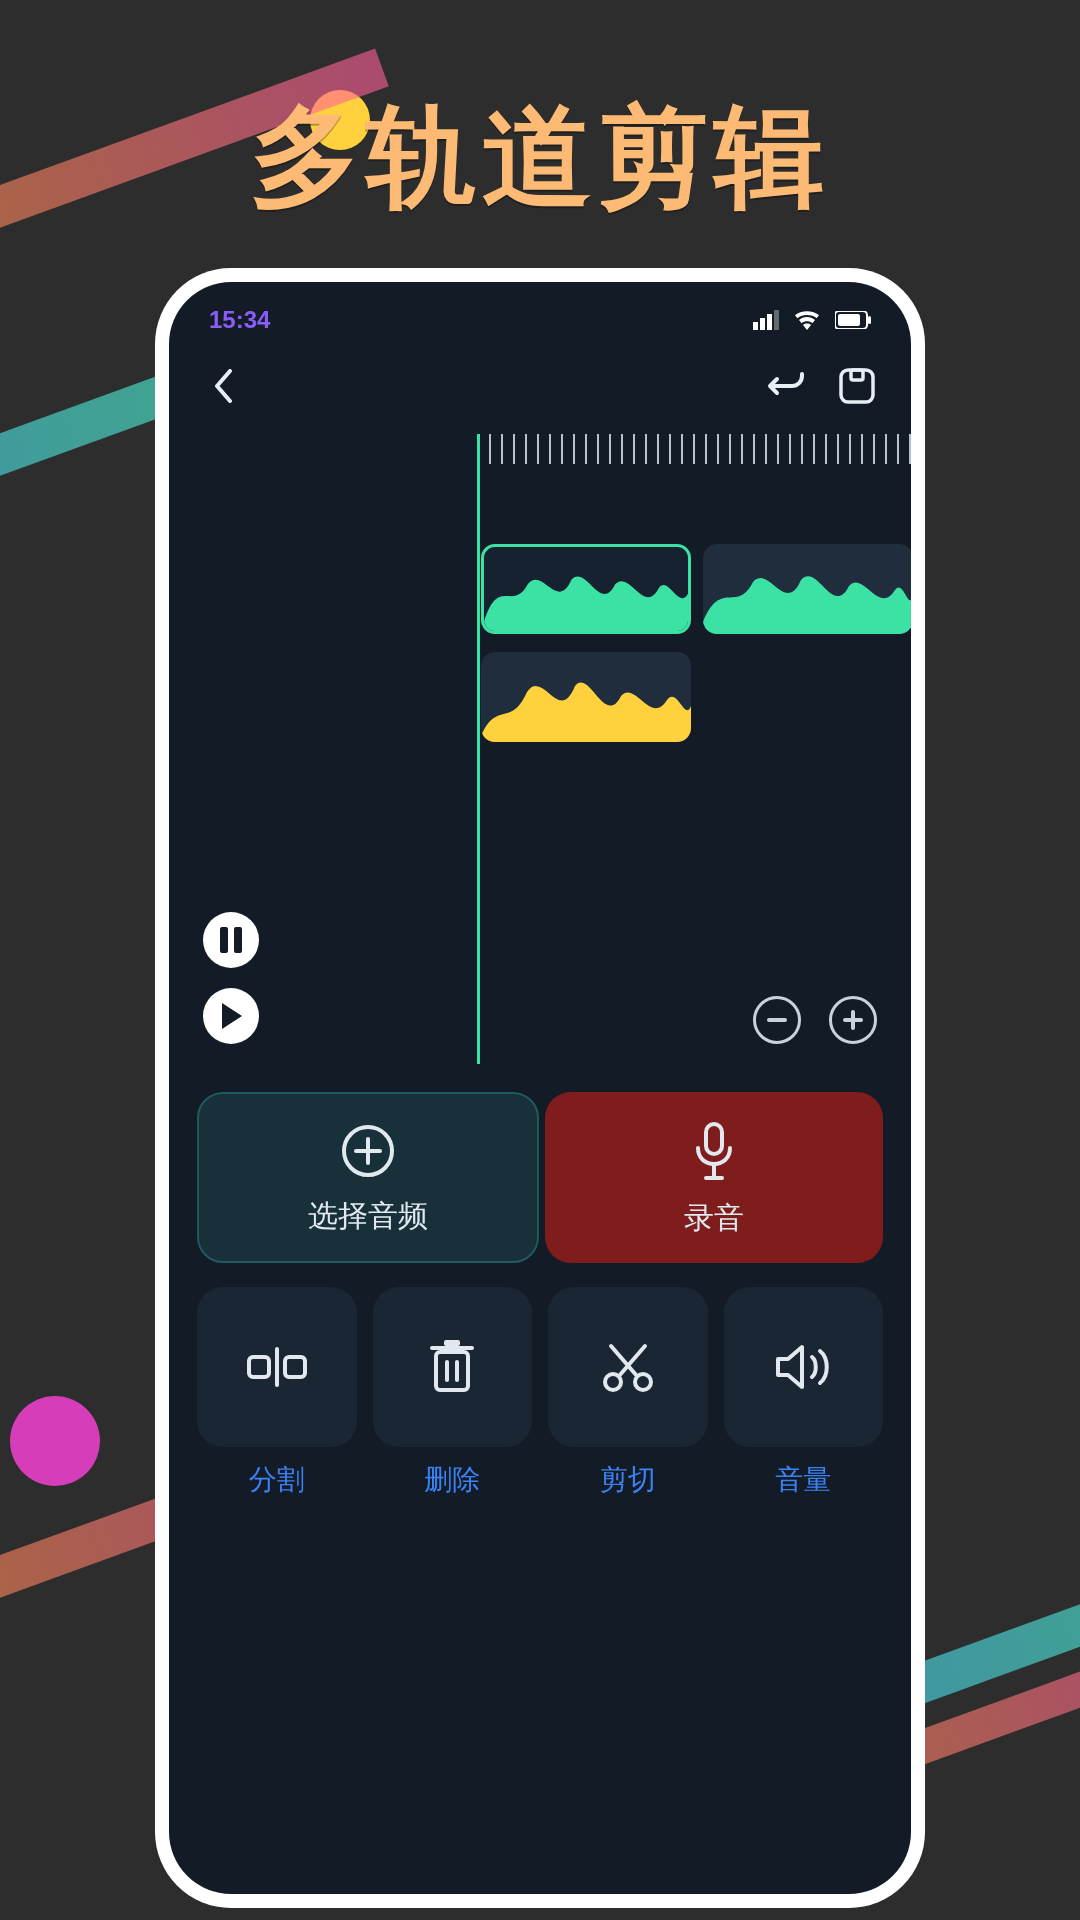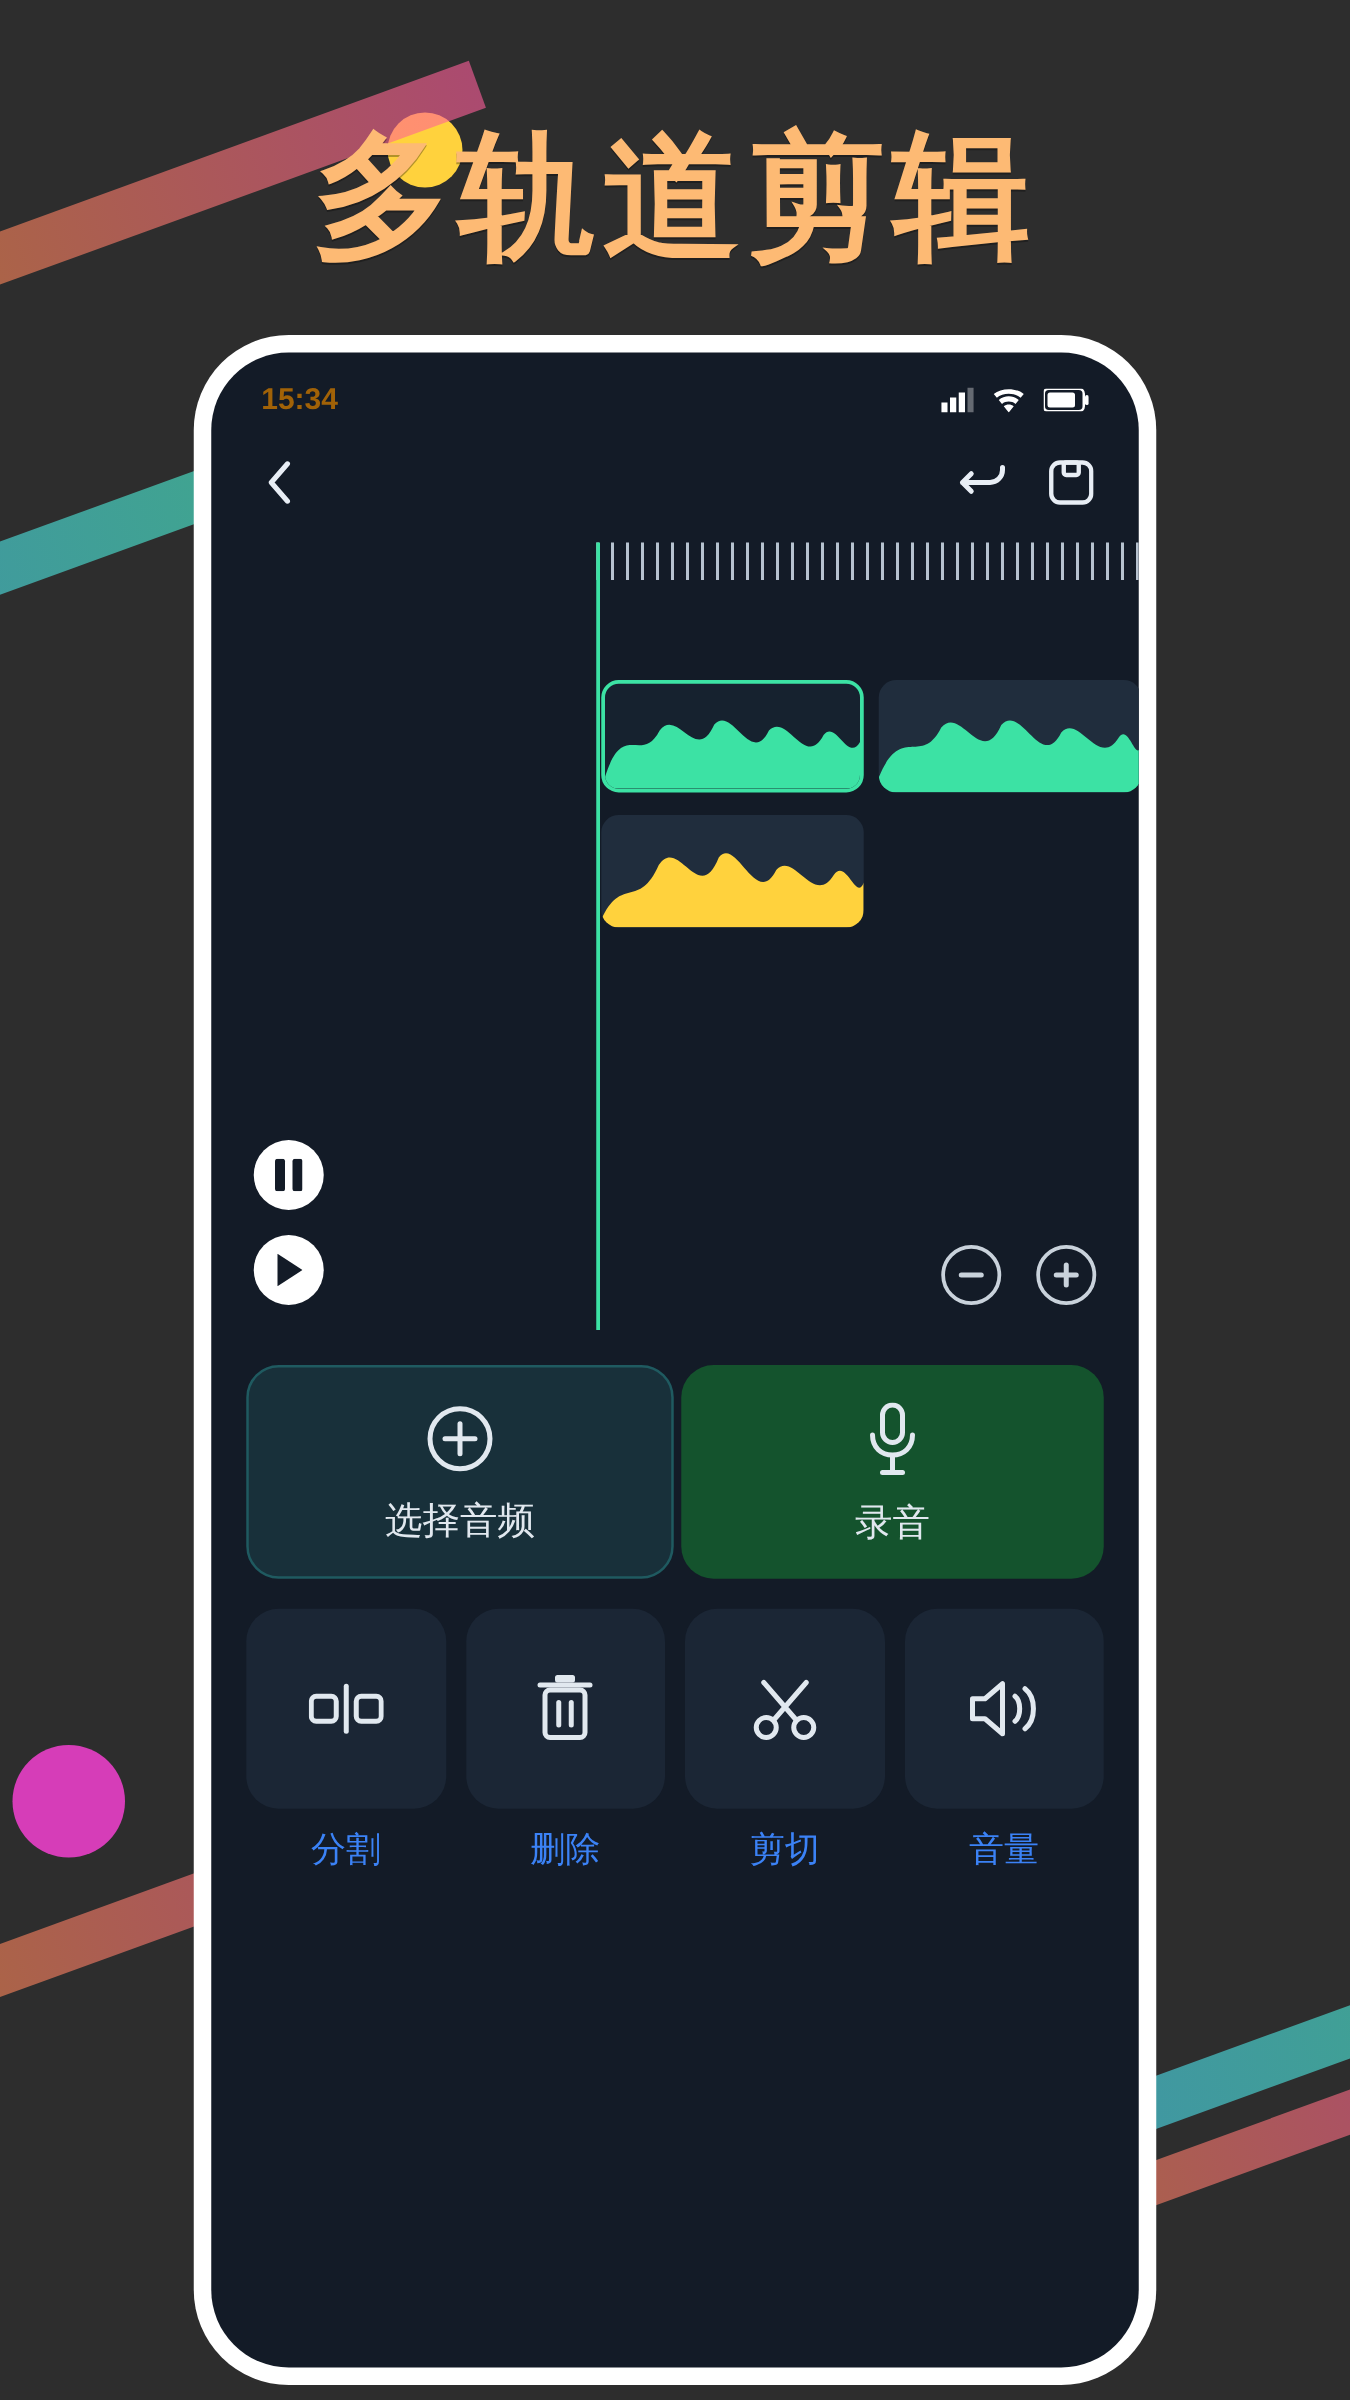--- a/index.html
+++ b/index.html
@@ -64,21 +64,21 @@
   }
 
   
   .status-bar {
     display:flex;
     justify-content: space-between;
     align-items: center;
     padding: 24px 40px 10px;
     font-size: 24px;
     font-weight: 600;
-    color:#a16207;
+    color:#8b5cf6;
     gap:36px;
   }
   .status-icons { display:flex; gap:14px; align-items:center; }
   .status-icons svg { fill:#fff; }
 
   
   .nav-bar {
     display:flex;
     justify-content: space-between;
     align-items:center;
@@ -154,21 +154,21 @@
   }
   .zoom-btn {
     width:48px; height:48px; border-radius:50%; border:3px solid #c9d2db; display:flex; align-items:center; justify-content:center; cursor:pointer;
   }
 
   
   .action-cards {
     display:flex; gap:6px; padding: 18px 28px 0;
   }
   .card {
-    flex:1; background:#14532d; border-radius:26px; padding:30px 10px 24px;
+    flex:1; background:#7f1d1d; border-radius:26px; padding:30px 10px 24px;
     display:flex; flex-direction:column; align-items:center; gap:18px; cursor:pointer;
   }
   .card.selected { background:#18303a; border:2px solid #1f5a60; }
   .card-label { font-size:30px; color:#e1e8ef; }
 
   
   .tool-grid {
     display:grid; grid-template-columns: repeat(4, 1fr); gap:16px; padding: 24px 28px 0;
   }
   .tool-btn {

